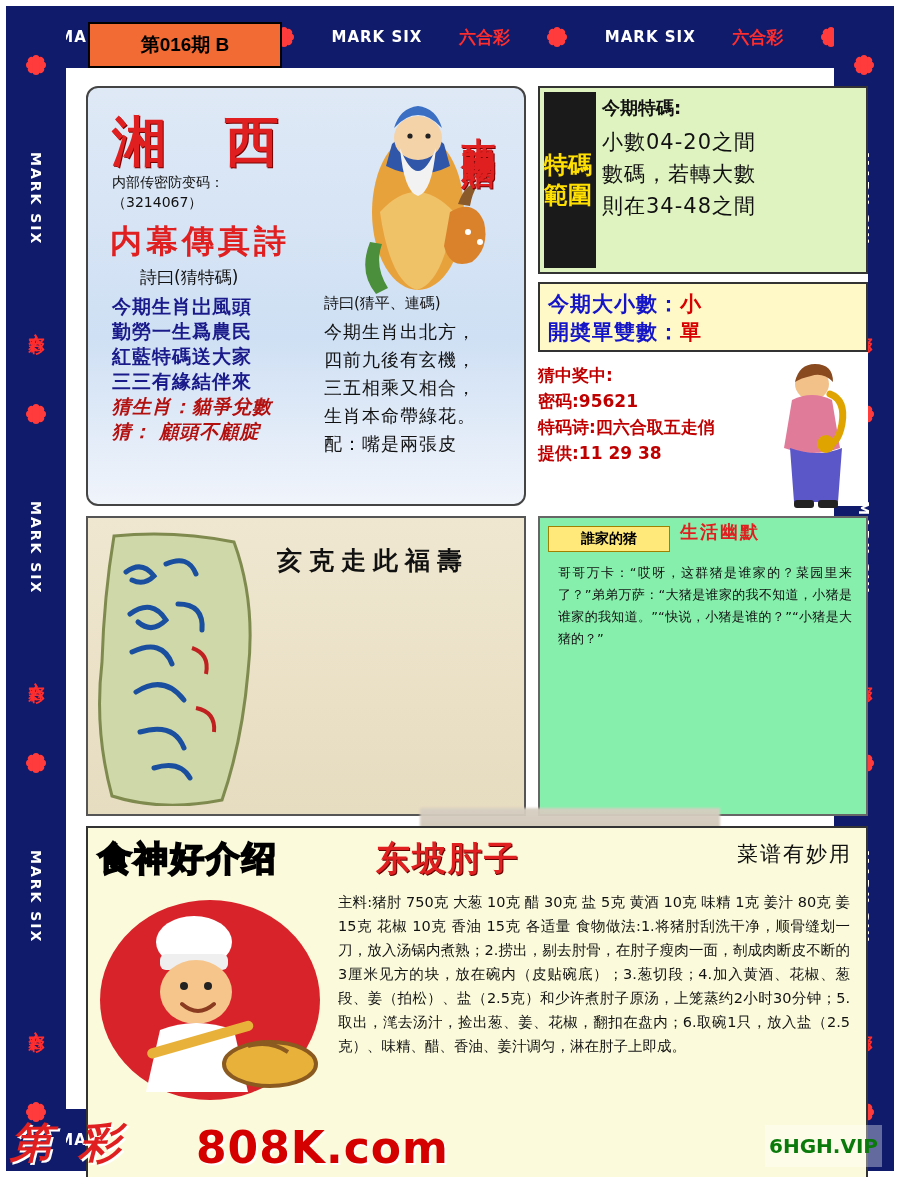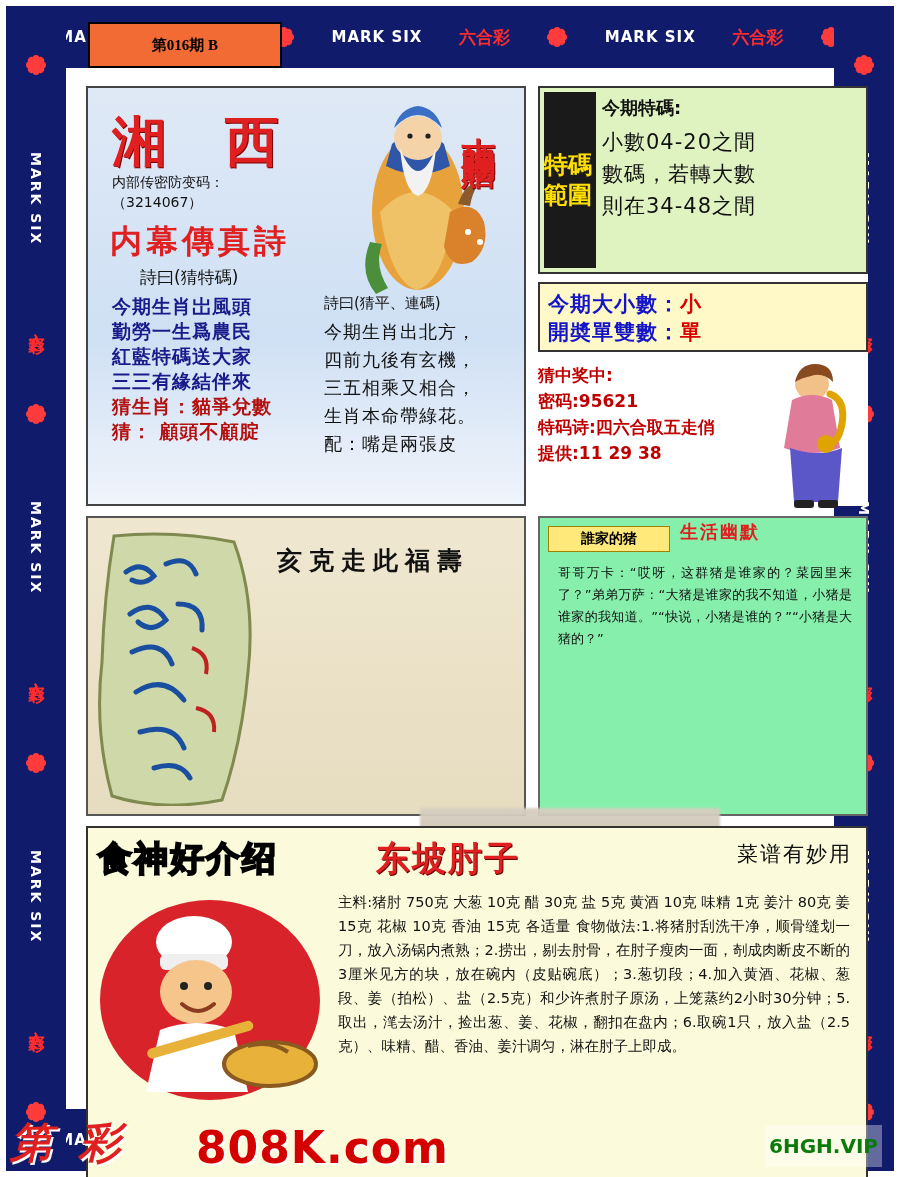--- a/index.html
+++ b/index.html
@@ -70,31 +70,31 @@
     background:#fff;
   }
 
   
   .issue{
     position:absolute;left:20px;top:-48px;
     width:190px;height:42px;
     background:#f26b34;
     border:2px solid #000;
     display:flex;align-items:center;justify-content:center;
-    color:#000;font-weight:bold;font-size:15px;
-    font-family:Liberation Serif, serif;
+    color:#000;font-weight:bold;font-size:19px;
+    font-family:Liberation Sans, sans-serif;
     z-index:5;
   }
 
   
   .panel{position:absolute;box-sizing:border-box;}
   .p-topleft{
     left:18px;top:16px;width:440px;height:420px;
     background:linear-gradient(#dfe9f6,#cfe0f4 60%,#f0f4fb);
-    border:2px solid #444;border-radius:0;
+    border:2px solid #444;border-radius:12px;
     overflow:hidden;
   }
   .xiangxi{
     position:absolute;left:24px;top:18px;
     font-size:54px;font-weight:bold;color:#e02020;
     letter-spacing:20px;
     font-family:"DejaVu Sans","Liberation Sans",sans-serif;
     text-shadow:1px 1px 0 #7a0000;
   }
   .secretline{
@@ -107,21 +107,21 @@
   }
   .shiyue{
     position:absolute;left:52px;top:178px;font-size:17px;color:#111;
   }
   .poem-left{
     position:absolute;left:24px;top:206px;
     font-size:19px;font-weight:bold;color:#1a1a8a;line-height:25px;
     letter-spacing:1px;
   }
   .poem-left .ln{display:block;}
-  .poem-left .ln.t{color:#b31010;}
+  .poem-left .ln.t{color:#b31010;font-style:italic;}
   .poem-right-head{
     position:absolute;left:236px;top:206px;font-size:15px;color:#111;
   }
   .poem-right{
     position:absolute;left:236px;top:230px;
     font-size:18px;color:#111;line-height:28px;letter-spacing:1px;
   }
   .poem-right .ln{display:block;}
 
   

